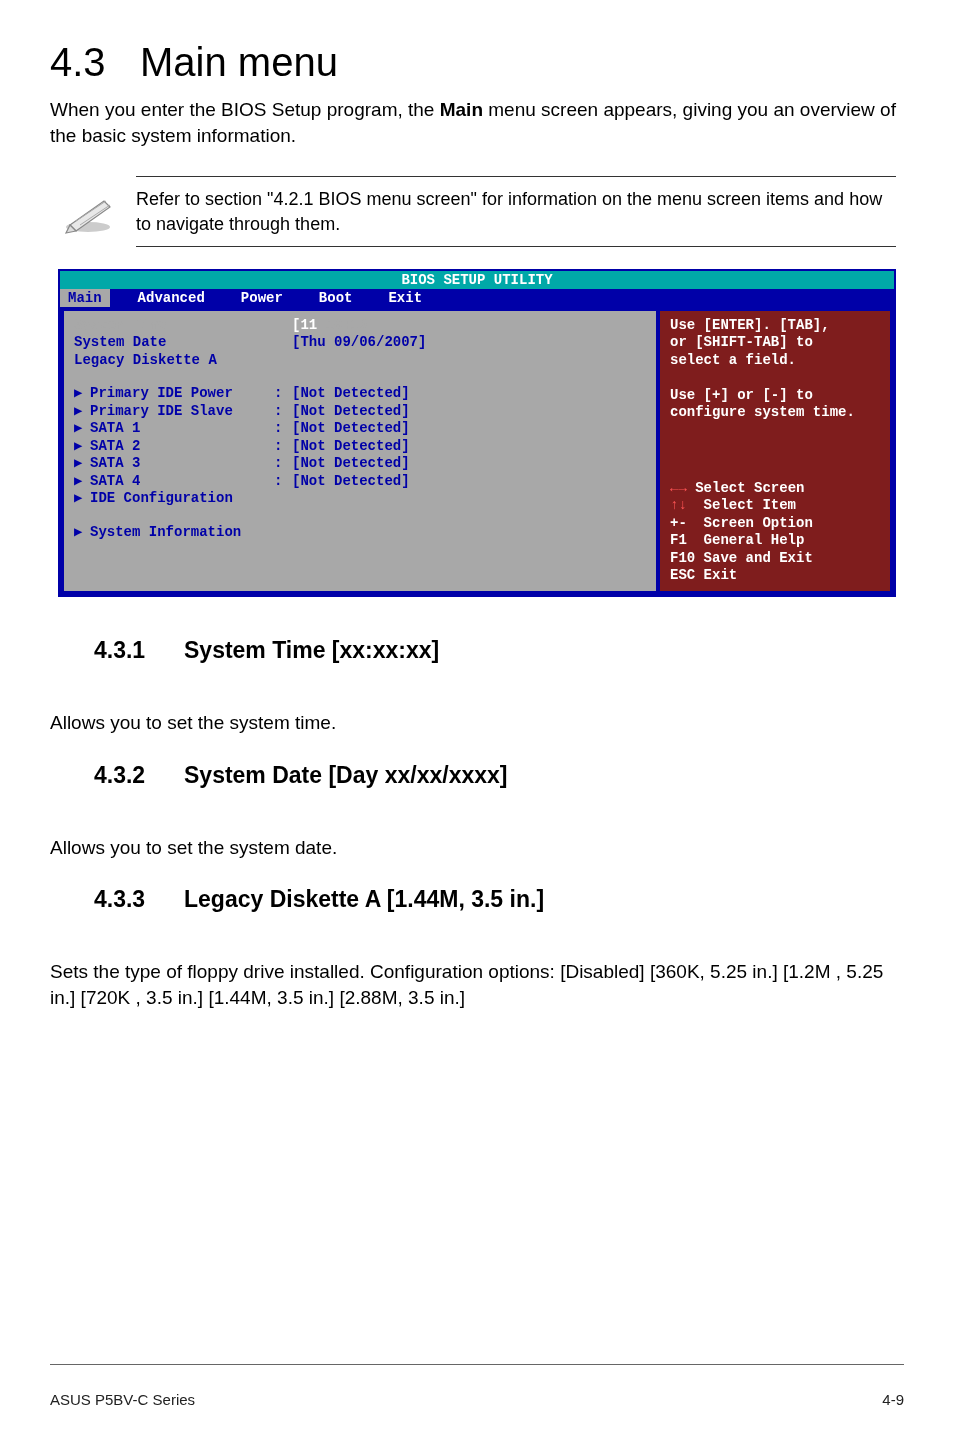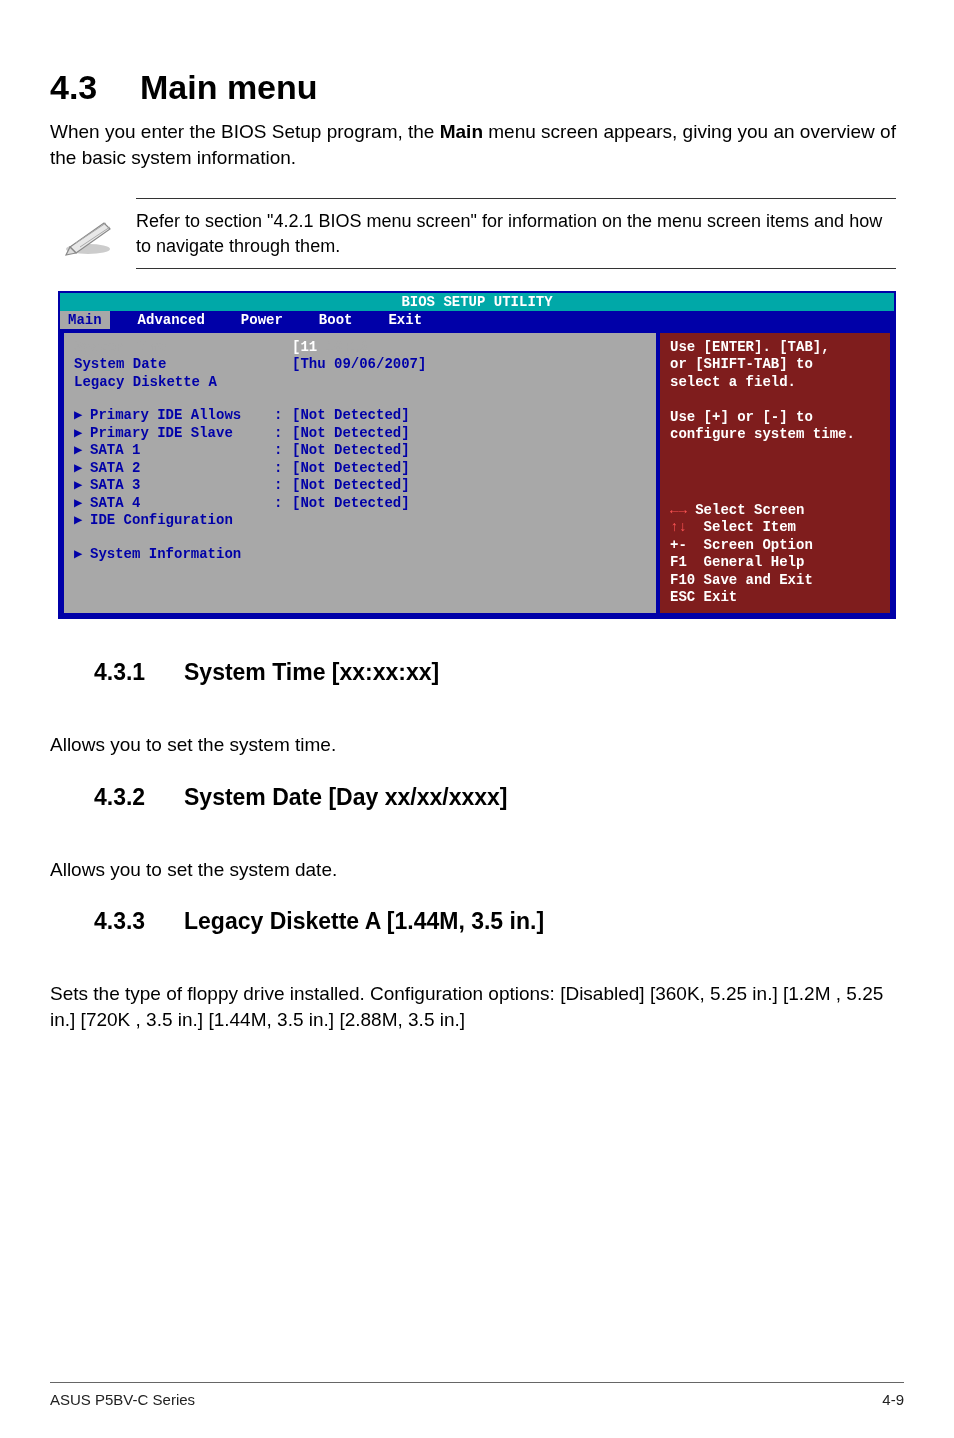--- a/index.html
+++ b/index.html
@@ -6,24 +6,23 @@
     body {
       font-family: Arial, Helvetica, sans-serif;
       width: 954px;
       height: 1438px;
       background: #fff;
       color: #000;
       padding: 40px 50px;
       position: relative;
     }
     .title {
-      font-size: 34px;
-      font-weight: bold;
+      font-size: 40px;
+      font-weight: normal;
       margin-bottom: 12px;
-      margin-top: 28px;
     }
     .title .num { display: inline-block; width: 90px; }
     .intro {
       font-size: 19px;
       line-height: 1.35;
       margin-bottom: 28px;
     }
     .intro b { font-weight: bold; }
 
     .note-block {
@@ -126,21 +125,21 @@
       line-height: 1.35;
       margin-top: 46px;
     }
 
     .footer {
       position: absolute;
       bottom: 30px;
       left: 50px;
       right: 50px;
       border-top: 1px solid #666;
-      padding-top: 8px;
+      padding-top: 26px;
       display: flex;
       justify-content: space-between;
       font-size: 15px;
       color: #222;
     }
   </style>
 </head>
 <body>
 
 <h1 class="title">
@@ -190,21 +189,21 @@
       </div>
       <div class="bios-row">
         <span class="bios-label">Legacy Diskette A</span>
         <span class="bios-colon"> </span>
       </div>
 
       <div class="bios-spacer"></div>
 
       <div class="bios-row">
         <span class="tri">▶</span>
-        <span class="bios-label" style="width:184px">Primary IDE Allows</span>
+        <span class="bios-label" style="width:184px">Primary IDE Power</span>
         <span class="bios-colon">:</span>
         <span class="bios-value">[Not Detected]</span>
       </div>
       <div class="bios-row">
         <span class="tri">▶</span>
         <span class="bios-label" style="width:184px">Primary IDE Slave</span>
         <span class="bios-colon">:</span>
         <span class="bios-value">[Not Detected]</span>
       </div>
       <div class="bios-row">

